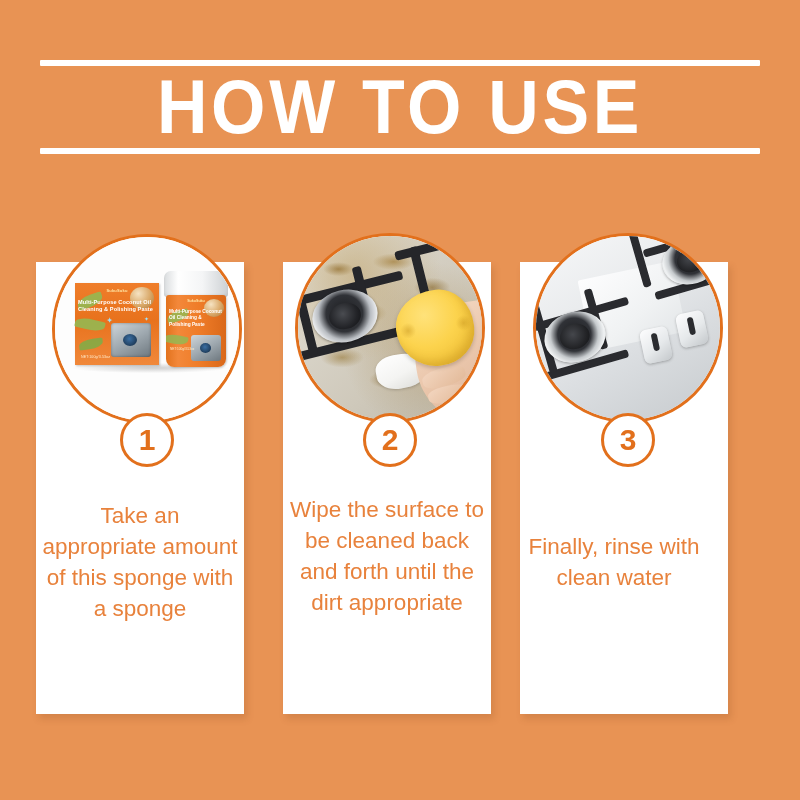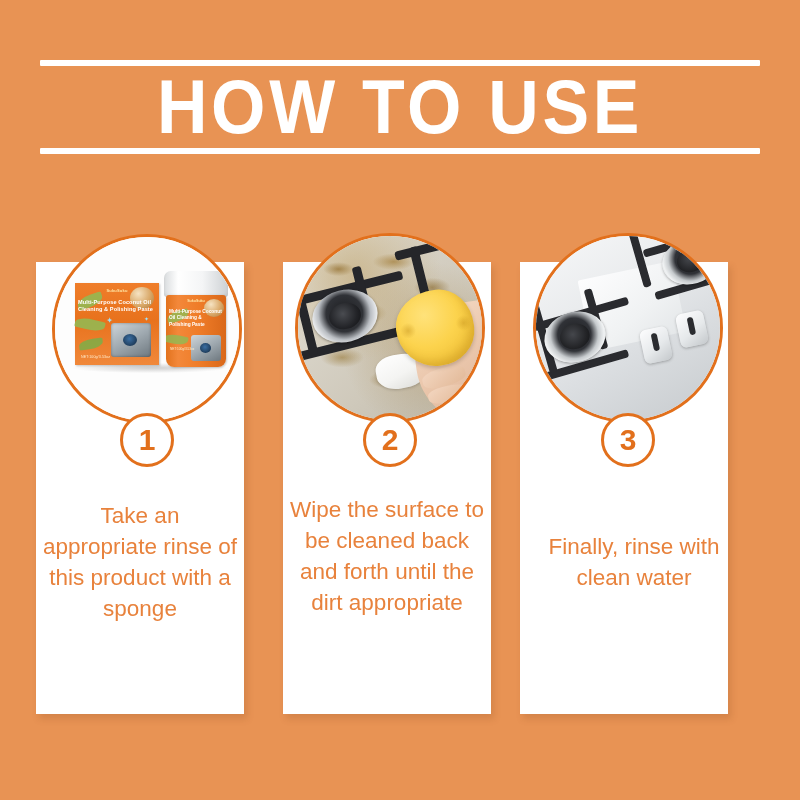--- a/index.html
+++ b/index.html
@@ -467,21 +467,21 @@
     position: absolute;
     width: 196px;
     text-align: center;
     color: #e8823c;
     font-size: 22.5px;
     line-height: 31px;
     font-weight: normal;
   }
   #caption-1 { left: 42px;  top: 500px; }
   #caption-2 { left: 289px; top: 494px; }
-  #caption-3 { left: 536px; top: 531px; }
+  #caption-3 { left: 516px; top: 531px; }
 </style>
 </head>
 <body>
 
 <div id="page">
 
   <div id="header">
     <div class="rule top"></div>
     <div id="page-title">HOW TO USE</div>
     <div class="rule bottom"></div>
@@ -516,21 +516,21 @@
           <span class="brand">SukuSuku</span>
           <span class="title">Multi-Purpose Coconut Oil Cleaning &amp; Polishing Paste</span>
           <span class="stove-pic"></span>
           <span class="net">NET:100g/3.53oz</span>
         </div>
       </div>
     </div>
   </div>
 
   <div class="badge" id="badge-1">1</div>
-  <div class="caption" id="caption-1">Take an appropriate rinse of this product with a sponge</div>
+  <div class="caption" id="caption-1">Take an appropriate amount of this sponge with a sponge</div>
 
   <div class="card" id="card-2"></div>
 
   <div class="photo-circle" id="photo-2">
     <div class="photo-inner">
       <div class="p2-base"></div>
       <div class="p2-grime"></div>
       <div class="p2-grate g1"></div>
       <div class="p2-grate g2"></div>
       <div class="p2-grate g3"></div>

